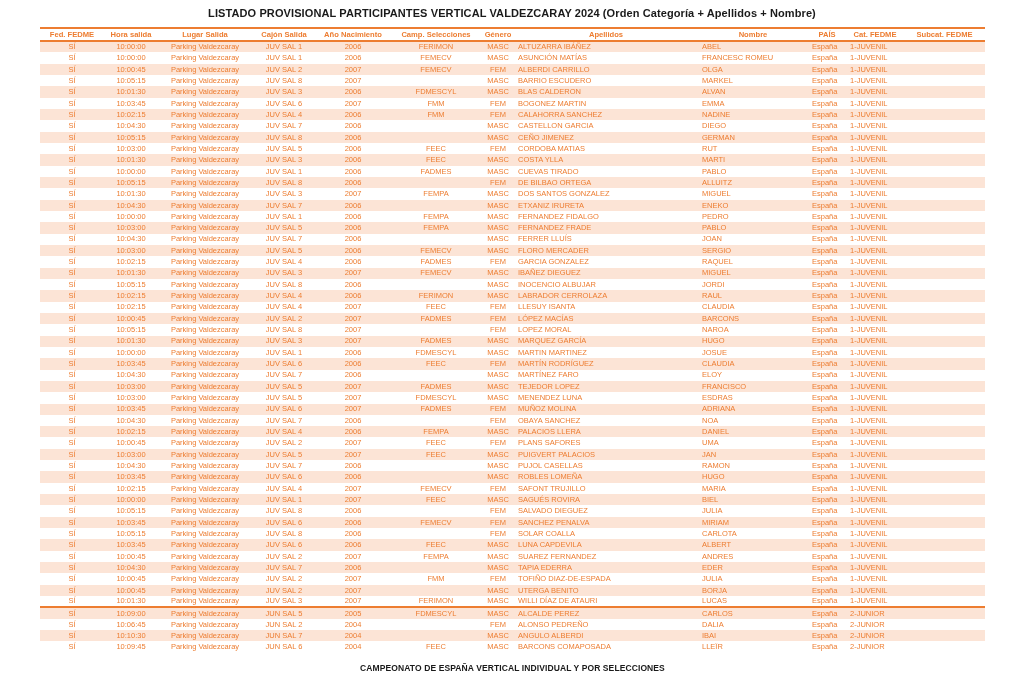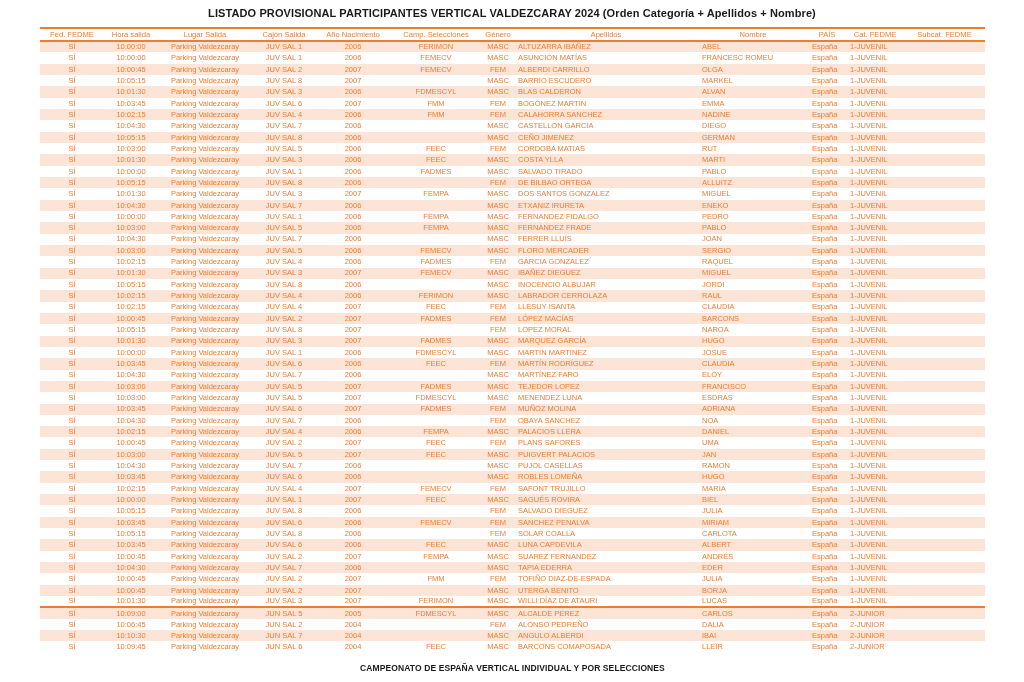--- a/index.html
+++ b/index.html
@@ -30,21 +30,21 @@
     table-layout:fixed;
   }
   thead tr{
     height:13px;
     border-top:2px solid var(--border);
     border-bottom:2px solid var(--border);
   }
   thead th{
     color:var(--accent);
     font-size:7.6px;
-    font-weight:normal;
+    font-weight:bold;
     padding:0;
     white-space:nowrap;
     overflow:visible;
     text-align:center;
   }
   tbody tr{height:11.34px;}
   tbody tr:nth-child(odd){background:var(--band);}
   tbody tr.section-end{border-bottom:2.5px solid var(--border);}
   tbody td{
     color:var(--accent);
@@ -260,21 +260,21 @@
           <td class="al-left"></td>
         </tr>
         <tr>
           <td class="al-center">SÍ</td>
           <td class="al-center">10:00:00</td>
           <td class="al-center">Parking Valdezcaray</td>
           <td class="al-center">JUV SAL 1</td>
           <td class="al-center">2006</td>
           <td class="al-center">FADMES</td>
           <td class="al-center">MASC</td>
-          <td class="al-left">SALVADO TIRADO</td>
+          <td class="al-left">CUEVAS TIRADO</td>
           <td class="al-left">PABLO</td>
           <td class="al-left">España</td>
           <td class="al-left">1-JUVENIL</td>
           <td class="al-left"></td>
         </tr>
         <tr>
           <td class="al-center">SÍ</td>
           <td class="al-center">10:05:15</td>
           <td class="al-center">Parking Valdezcaray</td>
           <td class="al-center">JUV SAL 8</td>

